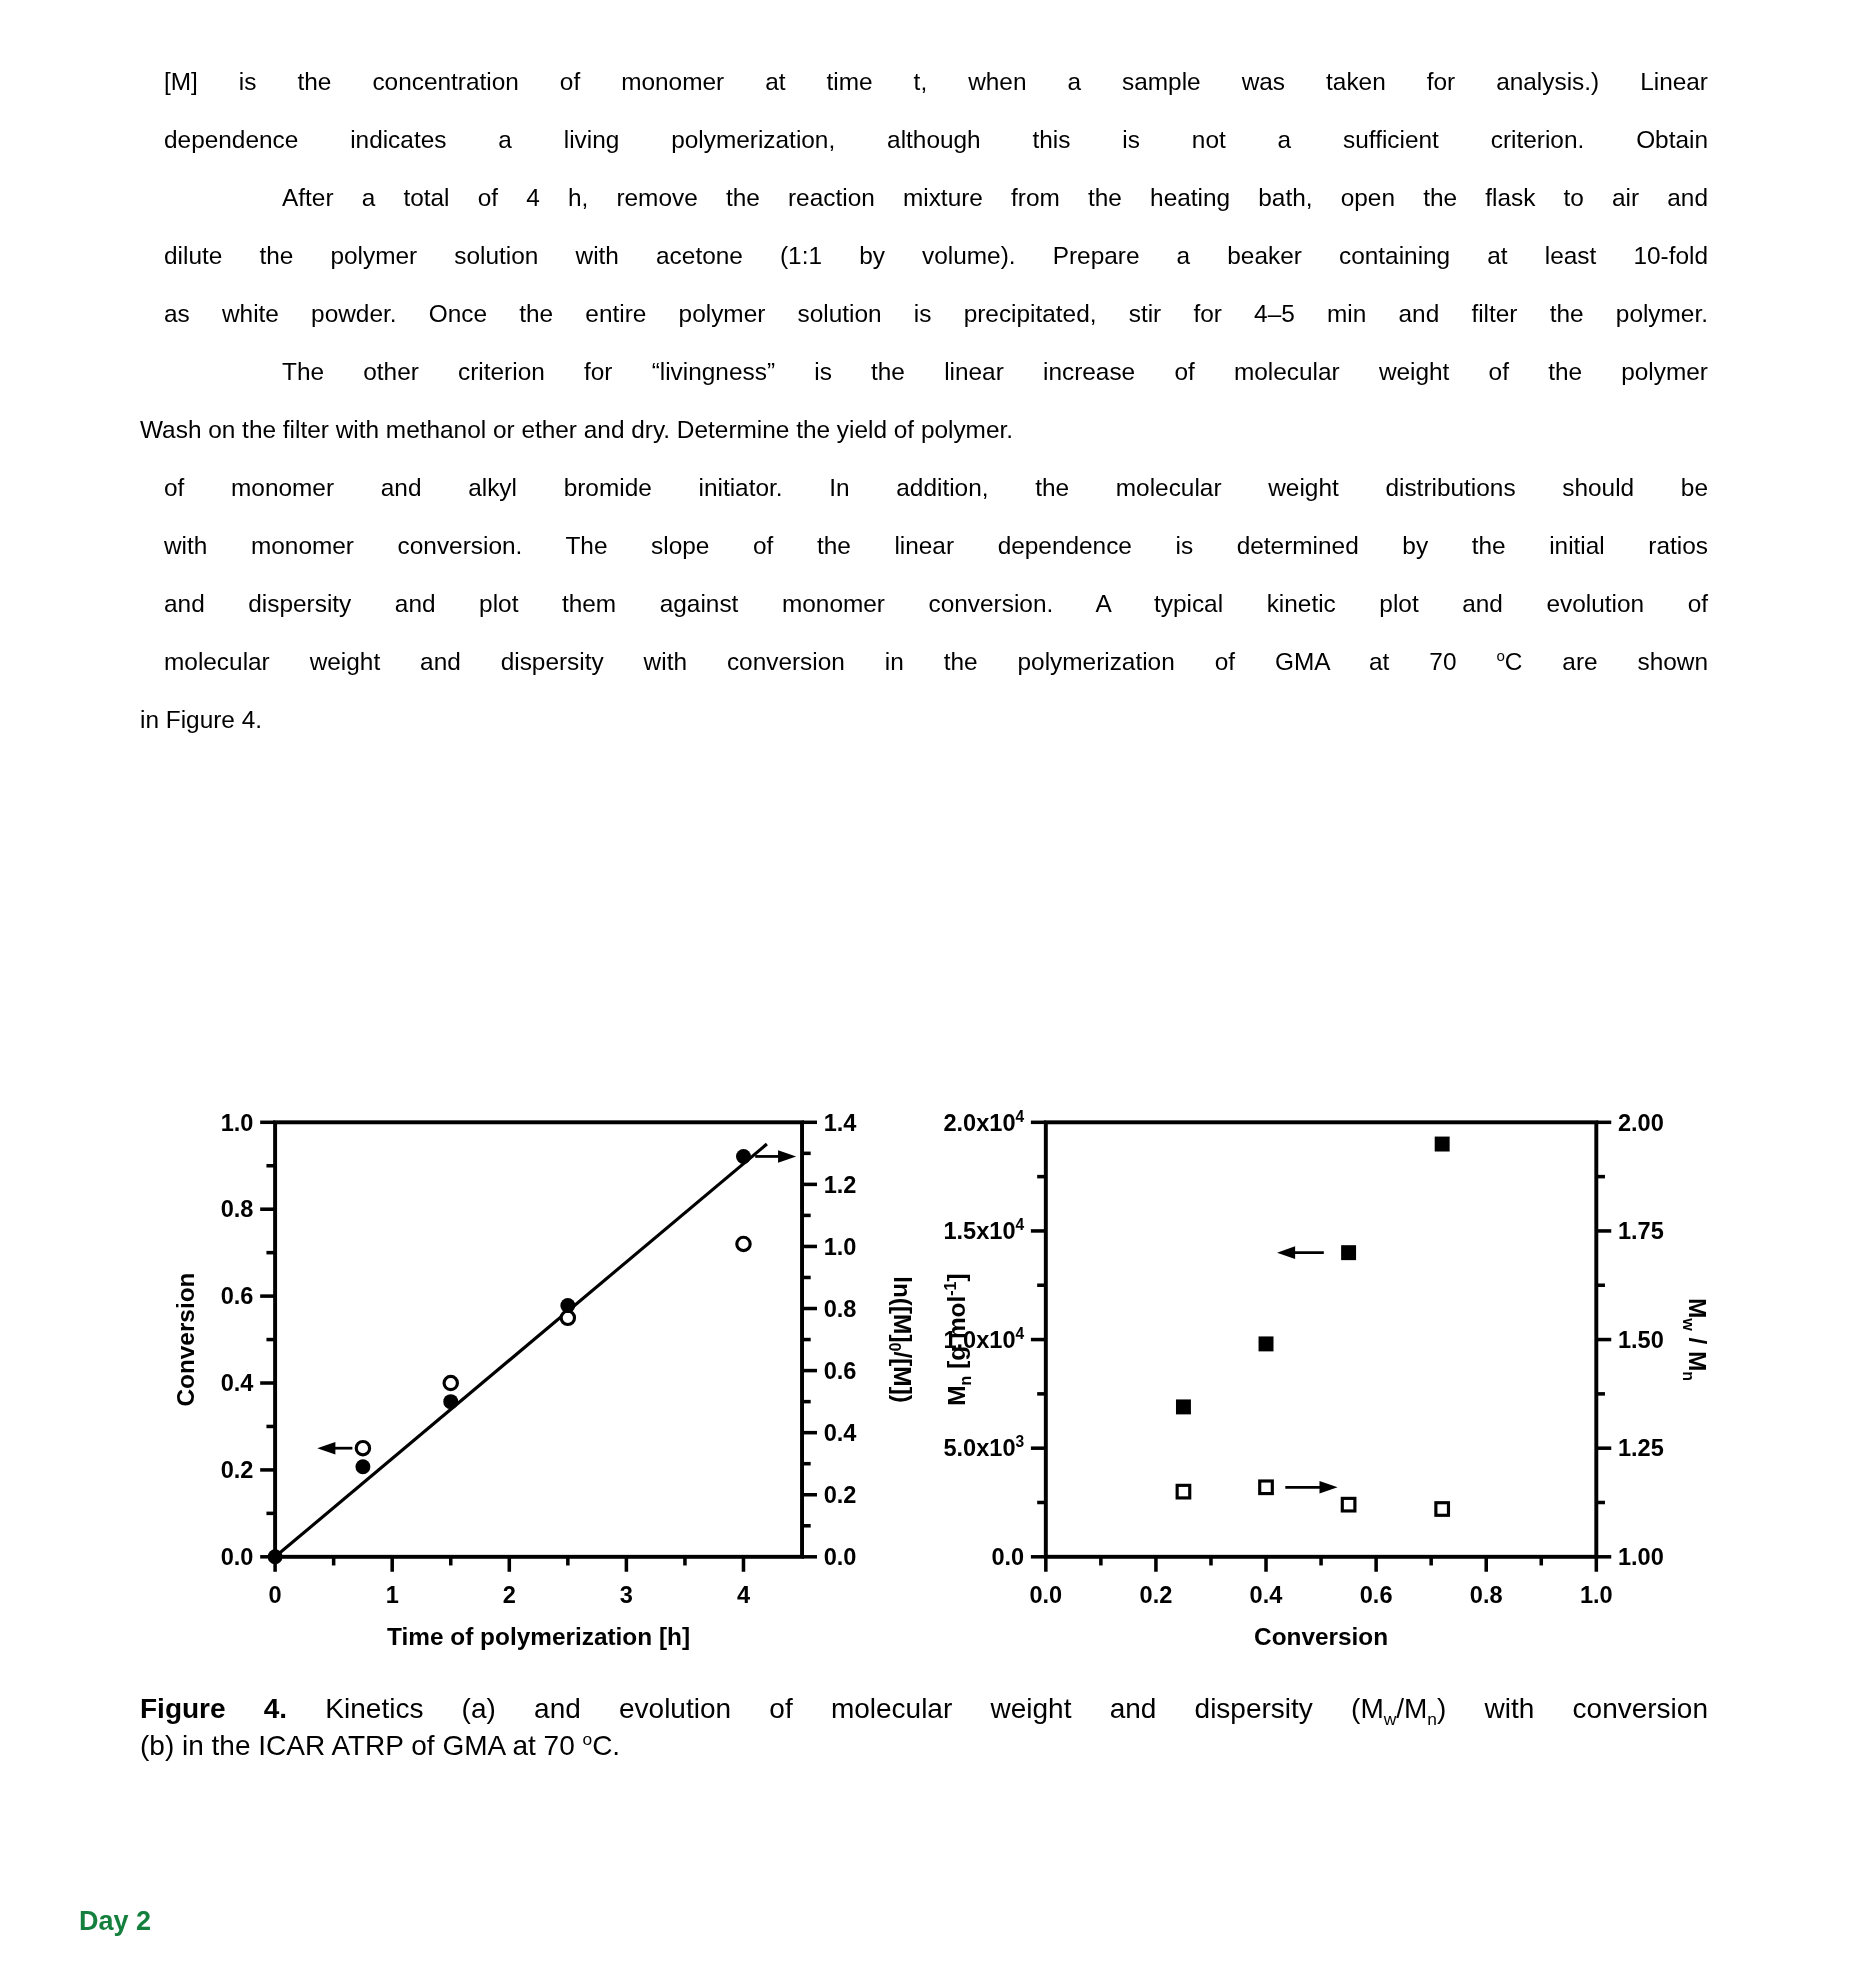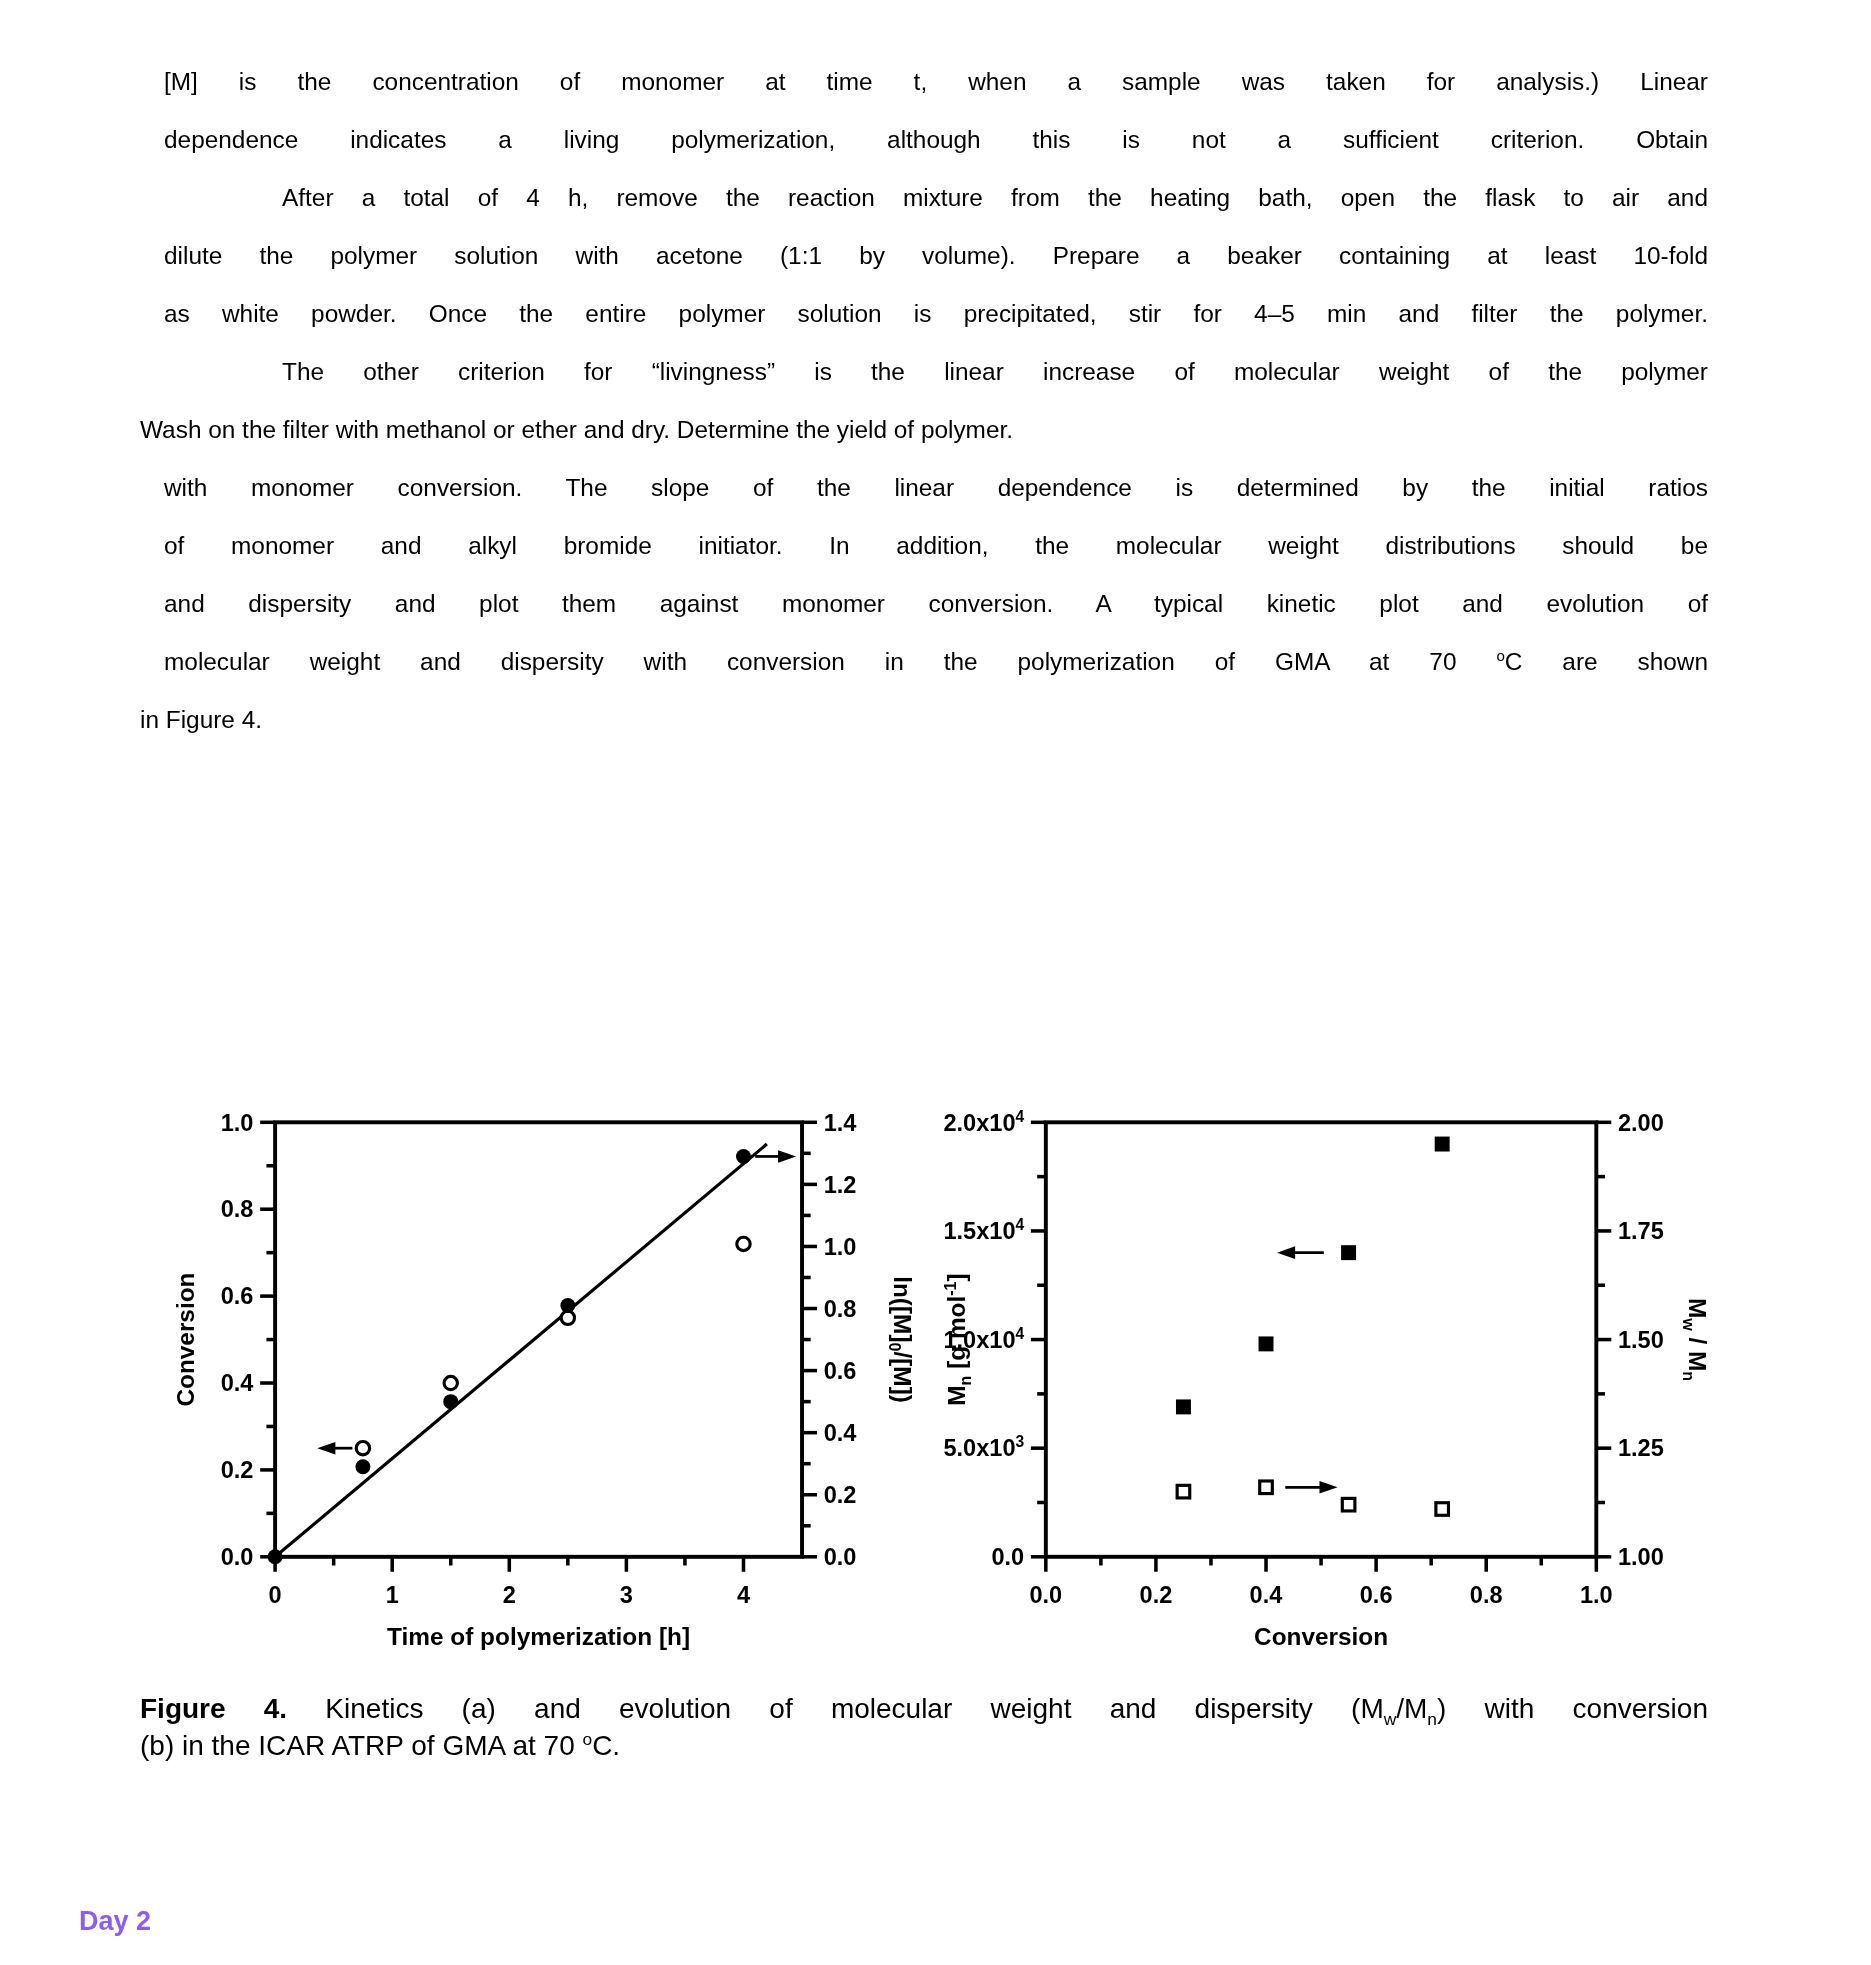--- a/index.html
+++ b/index.html
@@ -37,22 +37,22 @@
 <div class="page">
 
   <div id="body-text" class="textblock">
       <div class="tline just">[M] is the concentration of monomer at time t, when a sample was taken for analysis.) Linear</div>
       <div class="tline just">dependence indicates a living polymerization, although this is not a sufficient criterion. Obtain</div>
       <div class="tline just ind">After a total of 4 h, remove the reaction mixture from the heating bath, open the flask to air and</div>
       <div class="tline just">dilute the polymer solution with acetone (1:1 by volume). Prepare a beaker containing at least 10-fold</div>
       <div class="tline just">as white powder. Once the entire polymer solution is precipitated, stir for 4–5 min and filter the polymer.</div>
       <div class="tline just ind">The other criterion for “livingness” is the linear increase of molecular weight of the polymer</div>
       <div class="tline">Wash on the filter with methanol or ether and dry. Determine the yield of polymer.</div>
+      <div class="tline just">of monomer and alkyl bromide initiator. In addition, the molecular weight distributions should be</div>
       <div class="tline just">with monomer conversion. The slope of the linear dependence is determined by the initial ratios</div>
-      <div class="tline just">of monomer and alkyl bromide initiator. In addition, the molecular weight distributions should be</div>
       <div class="tline just">and dispersity and plot them against monomer conversion. A typical kinetic plot and evolution of</div>
       <div class="tline just">molecular weight and dispersity with conversion in the polymerization of GMA at 70 <sup>o</sup>C are shown</div>
       <div class="tline">in Figure 4.</div>
     </div>
 
   <svg id="chart-a" class="chart" width="755" height="590" viewBox="0 0 1920 1500">
       <rect x="280" y="115" width="1340" height="1105" fill="none" stroke="#000" stroke-width="10"></rect>
       <line x1="280" y1="1220" x2="280" y2="1258" stroke="#000" stroke-width="9"></line>
       <text x="280" y="1338" text-anchor="middle" font-size="60" font-weight="bold"><tspan dy="0" font-size="60">0</tspan></text>
       <line x1="577.7777777777778" y1="1220" x2="577.7777777777778" y2="1258" stroke="#000" stroke-width="9"></line>
@@ -187,16 +187,16 @@
       <polygon points="908,446.5 954,430.5 954,462.5" fill="#000"></polygon>
       <line x1="929" y1="1043.2" x2="1032" y2="1043.2" stroke="#000" stroke-width="7"></line>
       <polygon points="1062,1043.2 1016,1027.2 1016,1059.2" fill="#000"></polygon>
     </svg>
 
   <div class="caption">
     <div class="cap-line just"><b>Figure 4.</b><span> Kinetics (a) and evolution of molecular weight and dispersity (M<sub>w</sub>/M<sub>n</sub>) with conversion</span></div>
     <div class="cap-line">(b) in the ICAR ATRP of GMA at 70 <sup>o</sup>C.</div>
   </div>
 
-  <div class="day2" style="color: #8b5cf6;">Day 2</div>
+  <div class="day2" style="color: #15803d;">Day 2</div>
 
 </div>
 
 
 </body></html>

